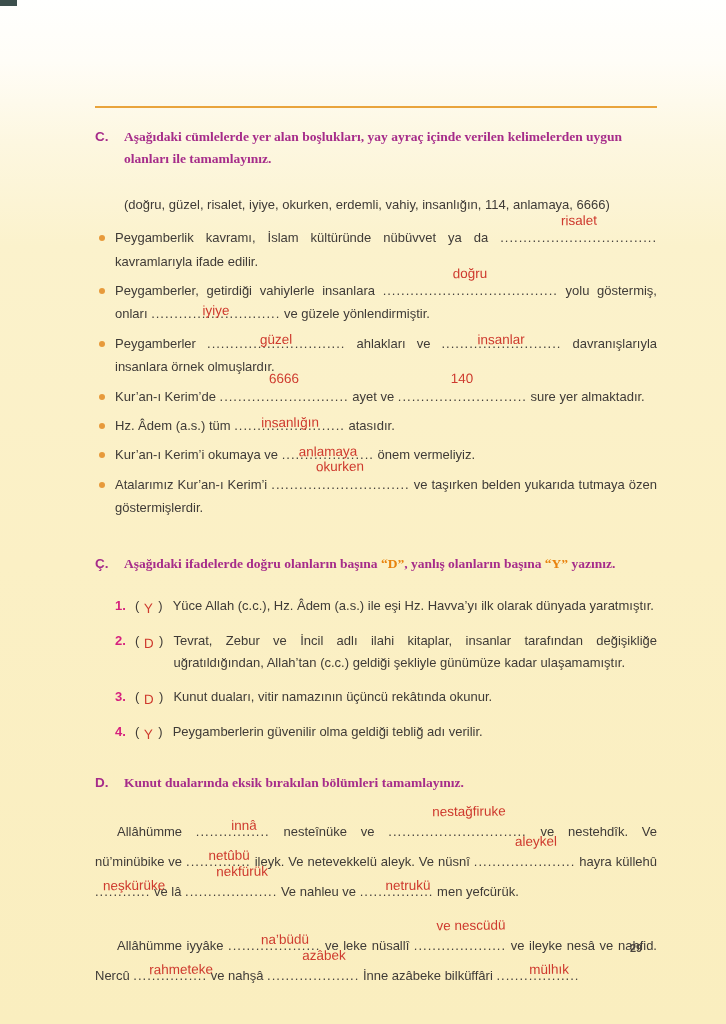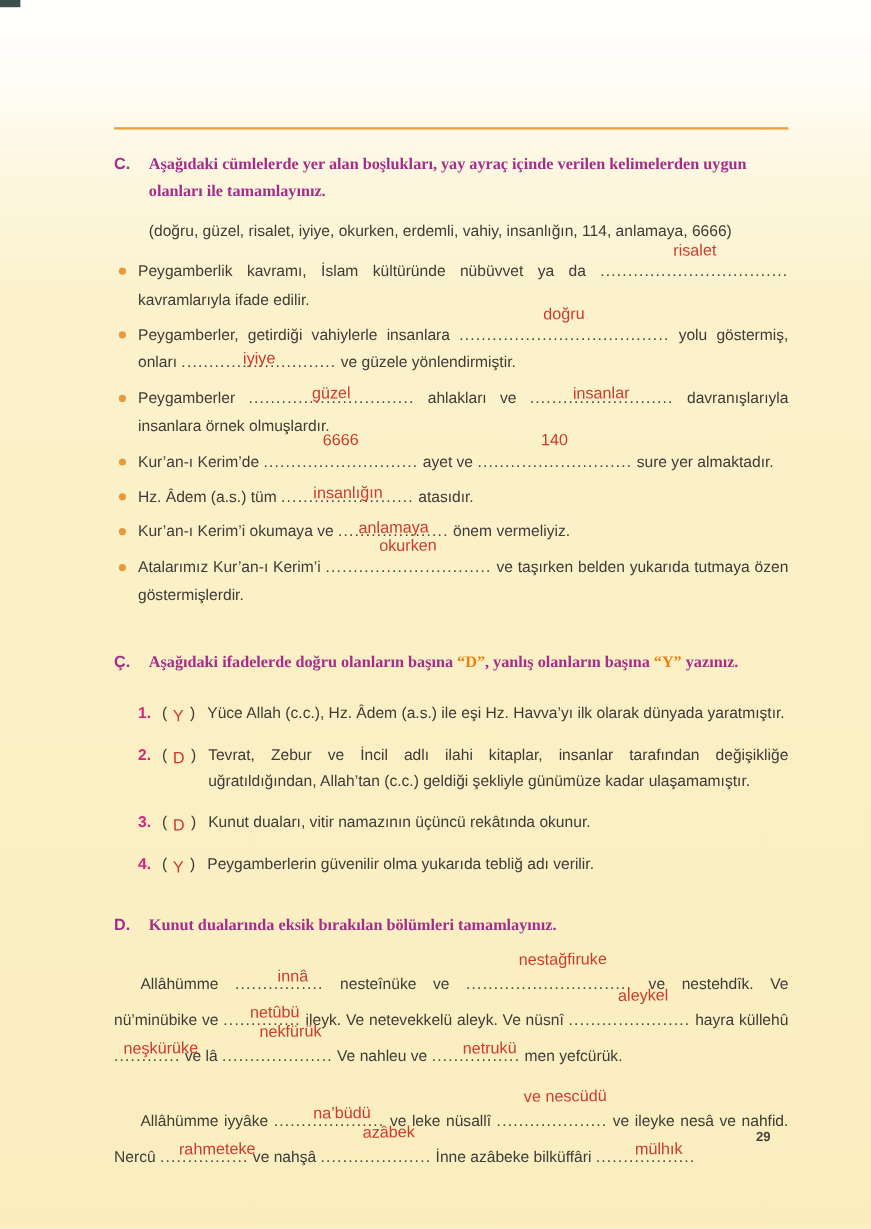--- a/index.html
+++ b/index.html
@@ -9,21 +9,21 @@
         color:#3f3b37;}
   .corner-mark{position:absolute;left:0;top:0;width:17px;height:6px;background:#3c4f4d;}
   .content{position:absolute;left:95px;top:106px;width:562px;}
   .top-rule{height:2px;background:#e9a43c;border:none;margin:0 0 18px 0;}
 
   .sec-head{display:flex;gap:9px;font-weight:bold;font-size:13.5px;line-height:1.6;color:#a62c8a;}
   .sec-letter{flex:none;width:20px;}
   .sec-title{flex:1;font-family:Liberation Serif, serif;}
   .quoted{color:#e8820d;}
 
-  .word-bank{margin:16px 0 4px 29px;font-size:13px;color:#3f3b37;}
+  .word-bank{margin:28px 0 4px 29px;font-size:13px;color:#3f3b37;}
 
   ul.bullets{list-style:none;margin:14px 0 0 4px;padding:0;}
   li.bullet-item{display:flex;gap:10px;margin-bottom:6px;font-size:13px;line-height:1.8;}
   .bullet-dot{flex:none;width:6px;height:6px;border-radius:50%;background:#e79a3b;margin-top:9px;}
   .line{flex:1;text-align:justify;}
 
   .blank{position:relative;white-space:nowrap;letter-spacing:1px;color:#45413c;}
   .ans{position:absolute;left:50%;color:#ce3a2e;font-size:13.5px;white-space:nowrap;letter-spacing:0;}
   .ans.above{bottom:12px;transform:translateX(-50%) rotate(-0.6deg);}
   .ans.on{bottom:-2px;transform:translateX(-50%) rotate(-0.6deg);}
@@ -106,21 +106,21 @@
             <span class="tf-text">Tevrat, Zebur ve İncil adlı ilahi kitaplar, insanlar tarafından değişikliğe uğratıldığından, Allah’tan (c.c.) geldiği şekliyle günümüze kadar ulaşamamıştır.</span>
           </li>
           <li class="tf-item">
             <span class="tf-num">3.</span>
             <span class="tf-parens">(<span class="hand">D</span>)</span>
             <span class="tf-text">Kunut duaları, vitir namazının üçüncü rekâtında okunur.</span>
           </li>
           <li class="tf-item">
             <span class="tf-num">4.</span>
             <span class="tf-parens">(<span class="hand">Y</span>)</span>
-            <span class="tf-text">Peygamberlerin güvenilir olma yukarıda tebliğ adı verilir.</span>
+            <span class="tf-text">Peygamberlerin güvenilir olma geldiği tebliğ adı verilir.</span>
           </li>
         </ol>
     </section>
 
     <section class="section-d">
       <div class="sec-head">
         <span class="sec-letter">D.</span>
         <span class="sec-title">Kunut dualarında eksik bırakılan bölümleri tamamlayınız.</span>
       </div>
       <div class="prayer-block">

